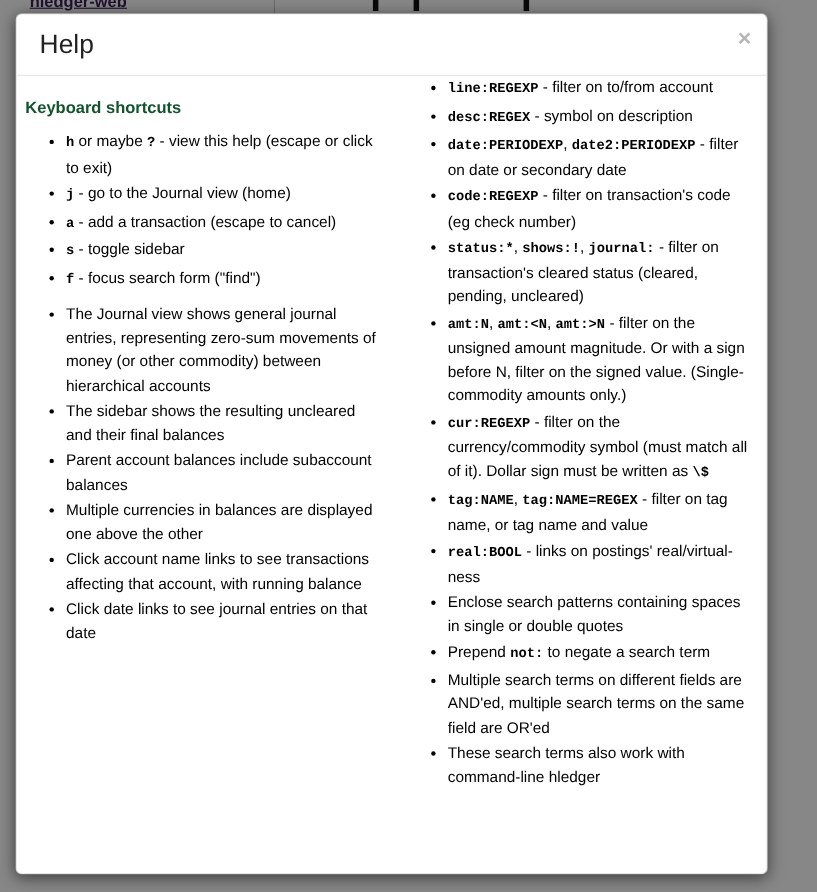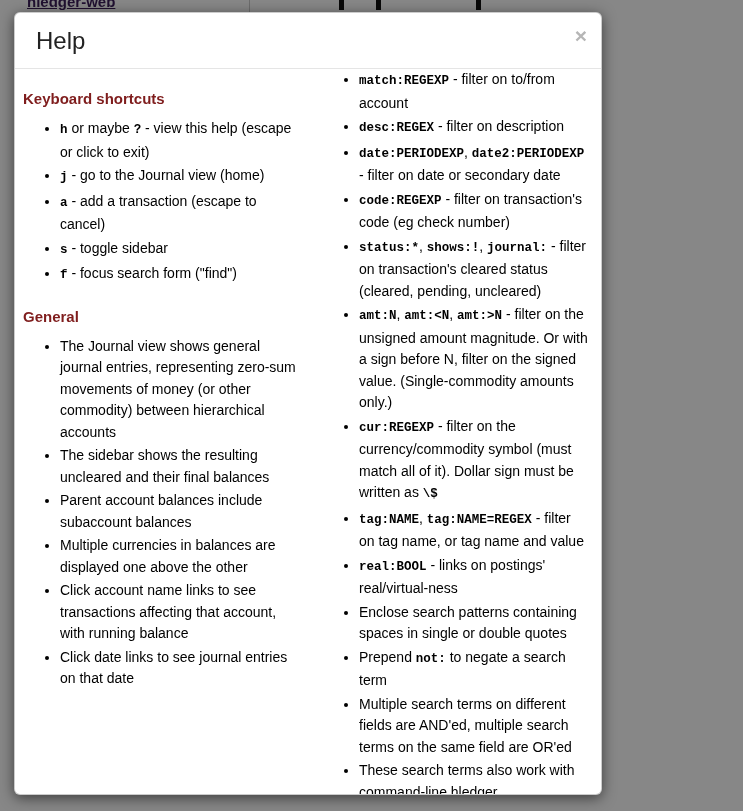--- a/index.html
+++ b/index.html
@@ -29,21 +29,21 @@
 
   
   .modal-backdrop {
     position:absolute; inset:0;
     background:rgba(0,0,0,0.47);
   }
 
   
   .modal {
     position:absolute; left:14px; top:12px;
-    width:588px; height:783px;
+    width:684px; height:783px;
     background:#ffffff;
     border:1px solid rgba(0,0,0,0.2);
     border-radius:6px;
     box-shadow:0 3px 14px rgba(0,0,0,0.55);
     overflow:hidden;
   }
   .modal-header {
     position:relative;
     padding:13px 15px 12px 21px;
     border-bottom:1px solid #e5e5e5;
@@ -62,21 +62,21 @@
   .modal-body {
     display:flex;
     padding:0 8px 10px 8px;
   }
   .col { flex:1 1 50%; min-width:0; }
   .col-left  { padding-right:8px; }
   .col-right { padding-left:14px; padding-right:4px; }
 
   .section-heading {
     margin:21px 0 10px 0;
-    font-size:15px; font-weight:bold; color:#7f1d1d;
+    font-size:15px; font-weight:bold; color:#14532d;
     line-height:18px;
   }
   ul.help-list {
     margin:0 0 10px 0;
     padding:0 0 0 37px;
     list-style:disc outside;
   }
   ul.help-list li {
     font-size:14px; line-height:21.5px; color:#000000;
     margin:0 0 2px 0;
@@ -109,34 +109,33 @@
     <div class="col col-left">
       <h3 class="section-heading">Keyboard shortcuts</h3>
       <ul class="help-list">
           <li><code class="inline-code">h</code><span> or maybe </span><code class="inline-code">?</code><span> - view this help (escape or click to exit)</span></li>
           <li><code class="inline-code">j</code><span> - go to the Journal view (home)</span></li>
           <li><code class="inline-code">a</code><span> - add a transaction (escape to cancel)</span></li>
           <li><code class="inline-code">s</code><span> - toggle sidebar</span></li>
           <li><code class="inline-code">f</code><span> - focus search form ("find")</span></li>
         </ul>
 
-      <h3 class="section-heading">General</h3>
       <ul class="help-list">
           <li><span>The Journal view shows general journal entries, representing zero-sum movements of money (or other commodity) between hierarchical accounts</span></li>
           <li><span>The sidebar shows the resulting uncleared and their final balances</span></li>
           <li><span>Parent account balances include subaccount balances</span></li>
           <li><span>Multiple currencies in balances are displayed one above the other</span></li>
           <li><span>Click account name links to see transactions affecting that account, with running balance</span></li>
           <li><span>Click date links to see journal entries on that date</span></li>
         </ul>
     </div>
     <div class="col col-right">
       <ul class="help-list">
-          <li><code class="inline-code">match:REGEXP</code><span> - filter on to/from account</span></li>
-          <li><code class="inline-code">desc:REGEX</code><span> - filter on description</span></li>
+          <li><code class="inline-code">line:REGEXP</code><span> - filter on to/from account</span></li>
+          <li><code class="inline-code">desc:REGEX</code><span> - symbol on description</span></li>
           <li><code class="inline-code">date:PERIODEXP</code><span>, </span><code class="inline-code">date2:PERIODEXP</code><span> - filter on date or secondary date</span></li>
           <li><code class="inline-code">code:REGEXP</code><span> - filter on transaction's code (eg check number)</span></li>
           <li><code class="inline-code">status:*</code><span>, </span><code class="inline-code">shows:!</code><span>, </span><code class="inline-code">journal:</code><span> - filter on transaction's cleared status (cleared, pending, uncleared)</span></li>
           <li><code class="inline-code">amt:N</code><span>, </span><code class="inline-code">amt:&lt;N</code><span>, </span><code class="inline-code">amt:&gt;N</code><span> - filter on the unsigned amount magnitude. Or with a sign before N, filter on the signed value. (Single-commodity amounts only.)</span></li>
           <li><code class="inline-code">cur:REGEXP</code><span> - filter on the currency/commodity symbol (must match all of it). Dollar sign must be written as </span><code class="inline-code">\$</code></li>
           <li><code class="inline-code">tag:NAME</code><span>, </span><code class="inline-code">tag:NAME=REGEX</code><span> - filter on tag name, or tag name and value</span></li>
           <li><code class="inline-code">real:BOOL</code><span> - links on postings' real/virtual-ness</span></li>
           <li><span>Enclose search patterns containing spaces in single or double quotes</span></li>
           <li><span>Prepend </span><code class="inline-code">not:</code><span> to negate a search term</span></li>
           <li><span>Multiple search terms on different fields are AND'ed, multiple search terms on the same field are OR'ed</span></li>

